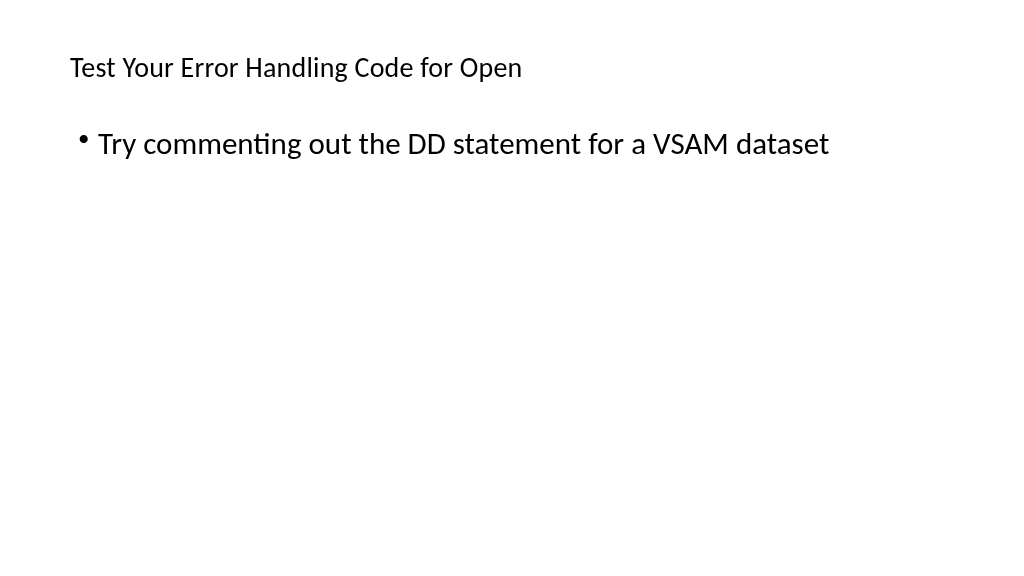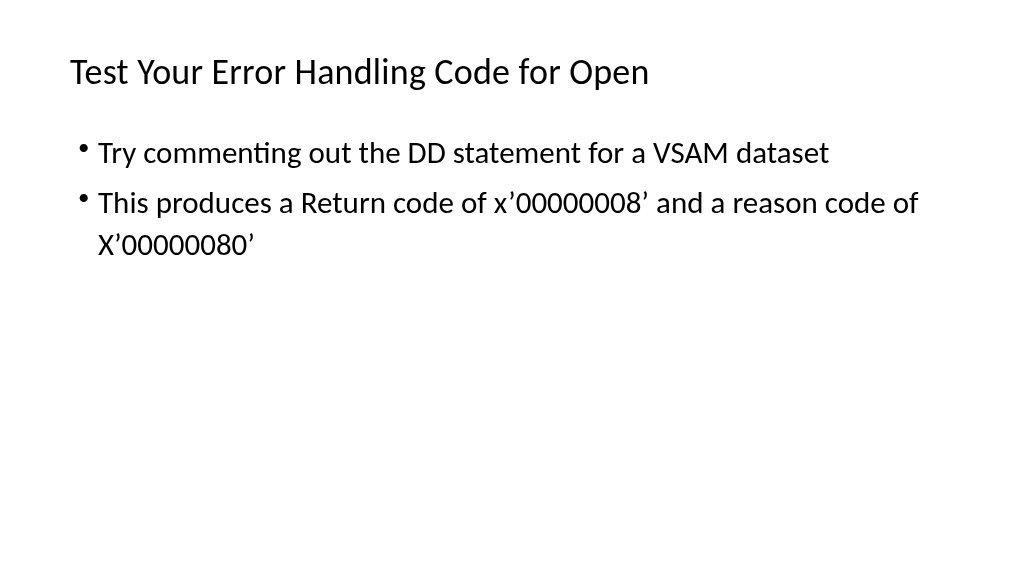--- a/index.html
+++ b/index.html
@@ -9,21 +9,21 @@
     }
     body {
       width: 1024px;
       height: 576px;
       background: #ffffff;
       font-family: Calibri, "Segoe UI", Arial, sans-serif;
       color: #000000;
       padding: 50px 70px;
     }
     .slide-title {
-      font-size: 36px;
+      font-size: 28px;
       font-weight: 400;
       margin-bottom: 38px;
       letter-spacing: 0.2px;
     }
     .bullet-list {
       list-style: none;
       padding-left: 8px;
     }
     .bullet-item {
       font-size: 31px;
@@ -40,14 +40,13 @@
       font-size: 23px;
     }
   </style>
 </head>
 <body>
 
 <h1 class="slide-title">Test Your Error Handling Code for Open</h1>
 
 <ul class="bullet-list">
   <li class="bullet-item">Try commenting out the DD statement for a VSAM dataset</li>
-  <li class="bullet-item">This produces a Return code of x’00000008’ and a reason code of X’00000080’</li>
 </ul>
 
 </body></html>

